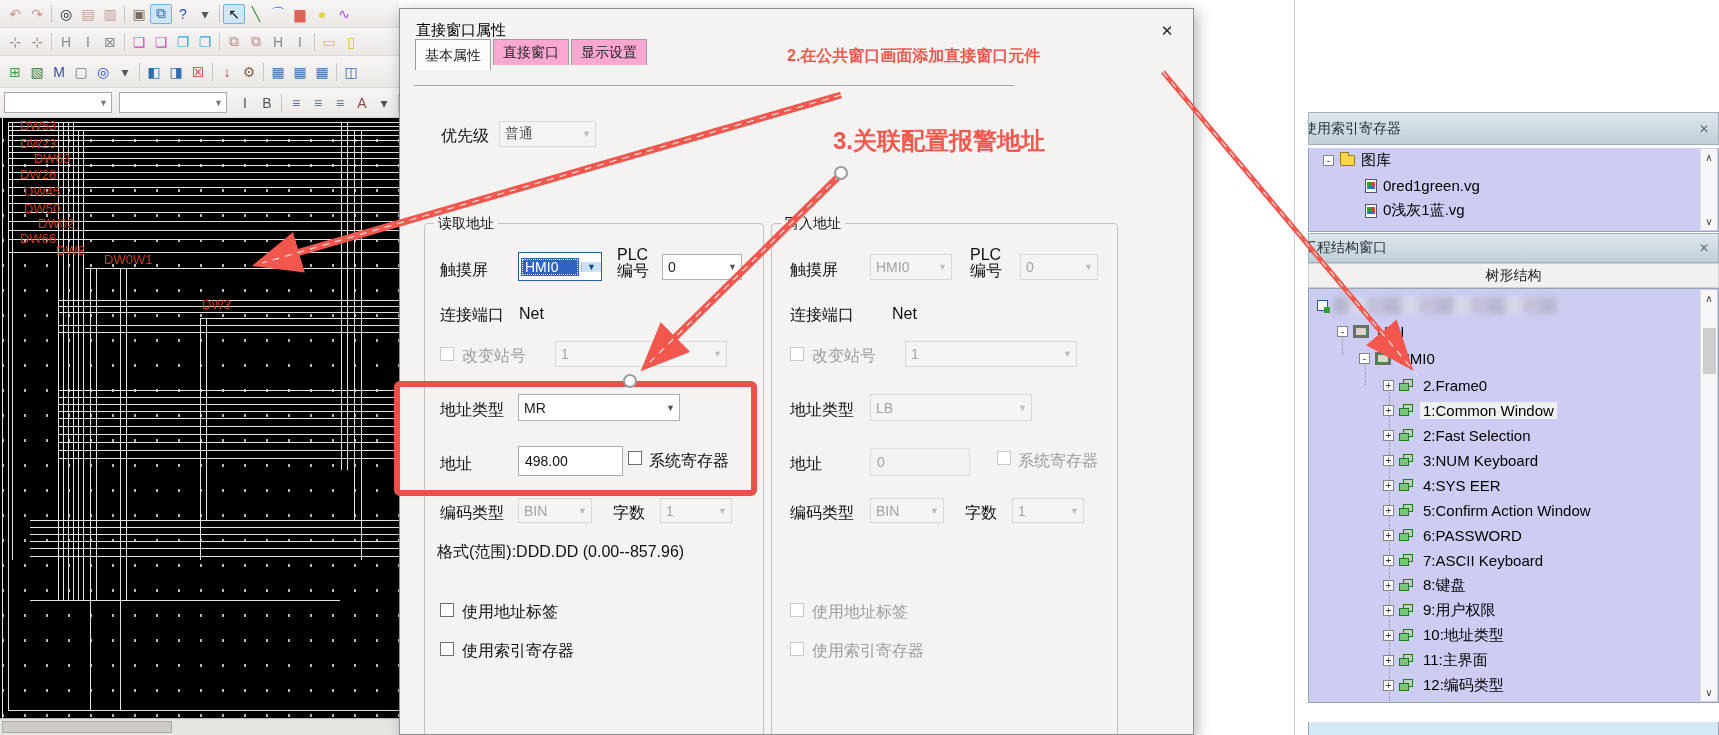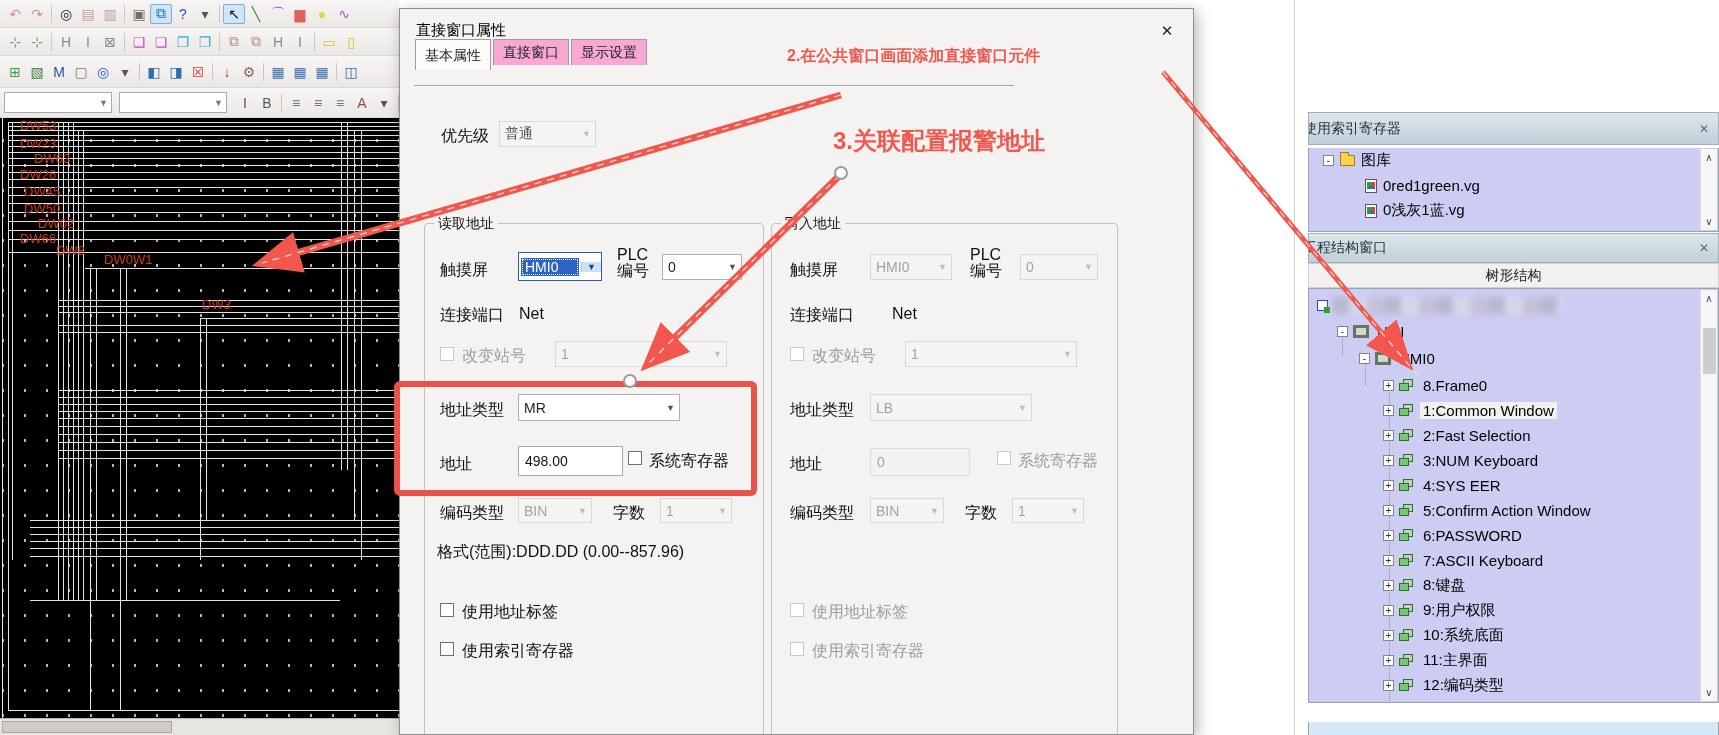--- a/index.html
+++ b/index.html
@@ -449,21 +449,21 @@
     </div>
 
     <div id="winlist">
 
     <div class="wrow">
           <span class="exp">+</span>
           <span class="fico">
             <i class="b"></i>
             <i class="f"></i>
           </span>
-          <span class="slabel">8.Frame0</span>
+          <span class="slabel">2.Frame0</span>
         </div>
         <div class="wrow">
           <span class="exp">+</span>
           <span class="fico">
             <i class="b"></i>
             <i class="f"></i>
           </span>
           <span class="slabel sel">1:Common Window</span>
         </div>
         <div class="wrow">
@@ -529,21 +529,21 @@
             <i class="f"></i>
           </span>
           <span class="slabel">9:用户权限</span>
         </div>
         <div class="wrow">
           <span class="exp">+</span>
           <span class="fico">
             <i class="b"></i>
             <i class="f"></i>
           </span>
-          <span class="slabel">10:系统底面</span>
+          <span class="slabel">10:地址类型</span>
         </div>
         <div class="wrow">
           <span class="exp">+</span>
           <span class="fico">
             <i class="b"></i>
             <i class="f"></i>
           </span>
           <span class="slabel">11:主界面</span>
         </div>
         <div class="wrow">

